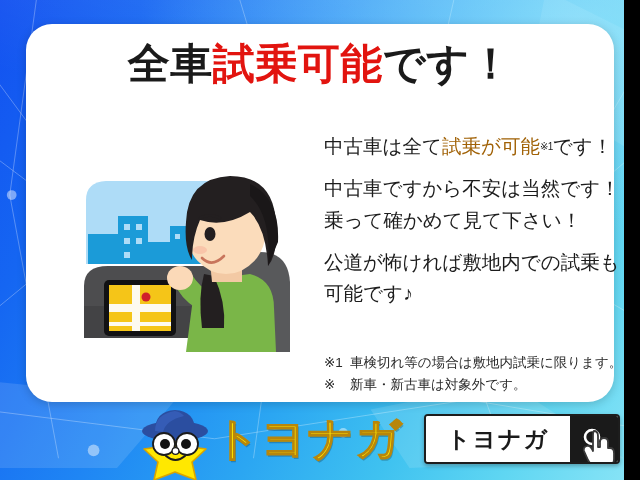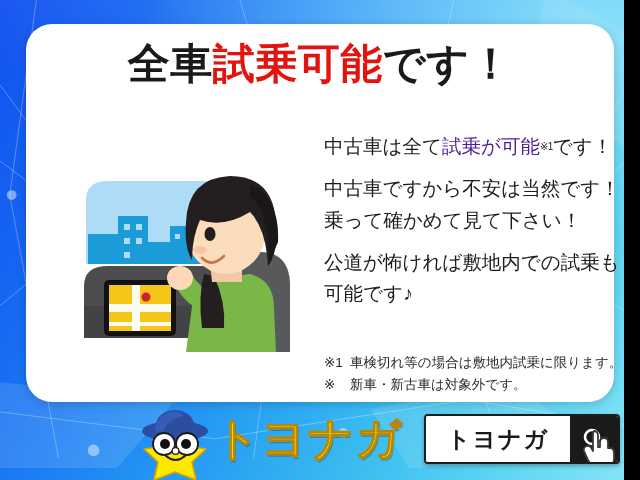--- a/index.html
+++ b/index.html
@@ -84,21 +84,21 @@
     white-space: nowrap;
     margin-bottom: 2px;
   }
   .copy-para {
     margin-bottom: 13px;
   }
   .copy-para:last-of-type {
     margin-bottom: 0;
   }
   .c-red {
-    color: #4c1d95;
+    color: #a16207;
   }
   .sup-note {
     font-size: 10px;
     vertical-align: 3px;
     color: #1c1c1c;
     letter-spacing: -0.5px;
   }
   .notes {
     position: absolute;
     left: 298px;

